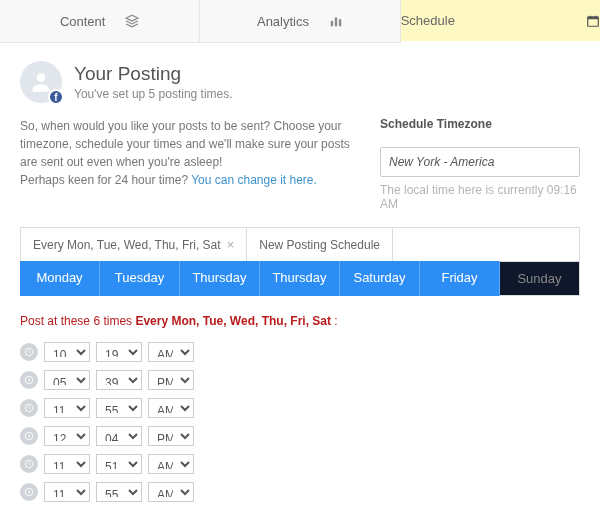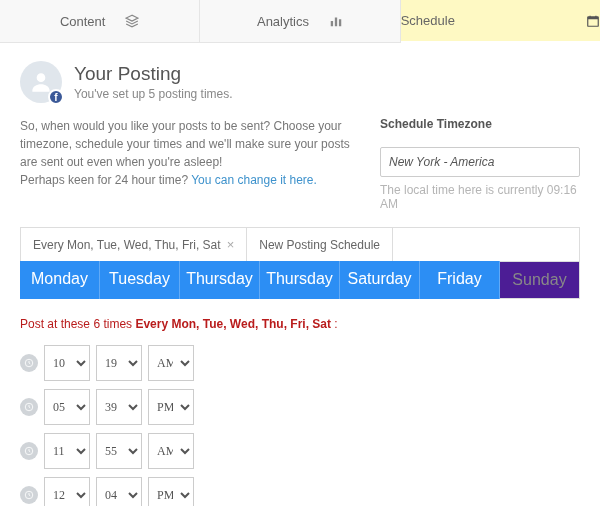--- a/index.html
+++ b/index.html
@@ -21,28 +21,28 @@
 .intro { flex: 1; font-size: 12px; color: #777; line-height: 1.5; }
 .intro a { color: #3e92cc; text-decoration: none; text-align: right; }
 .tz-box { width: 200px; }
 .tz-label { font-size: 12px; font-weight: 600; color: #555; margin-bottom: 16px; }
 .tz-input { width: 100%; border: 1px solid #ccc; padding: 7px 8px; font-size: 12px; color: #555; border-radius: 2px; font-style: italic; }
 .tz-note { font-size: 12px; color: #b5b5b5; margin-top: 6px; }
 .sched-tabs { display: flex; border: 1px solid #ddd; border-bottom: none; }
 .sched-tab { padding: 9px 12px; font-size: 12px; color: #666; border-right: 1px solid #ddd; display: flex; align-items: center; gap: 6px; background: #fff; }
 .sched-tab .close { color: #aaa; font-size: 13px; cursor: pointer; }
 .days { display: flex; }
-.day { flex: 1; text-align: center; padding: 9px 0; font-size: 16px; background: #2c8ef4; color: #fff; border-right: 1px solid rgba(255,255,255,0.25); cursor: pointer; }
-.day.inactive { background: #4c1d95; color: #888; border: 1px solid #ddd; border-left: none; }
+.day { flex: 1; text-align: center; padding: 9px 0; font-size: 13px; background: #2c8ef4; color: #fff; border-right: 1px solid rgba(255,255,255,0.25); cursor: pointer; }
+.day.inactive { background: #0f172a; color: #888; border: 1px solid #ddd; border-left: none; }
 .post-label { margin: 18px 0 14px; font-size: 12px; color: #b91c1c; }
 .post-label b { font-weight: 600; }
 .time-row { display: flex; align-items: center; gap: 6px; margin-bottom: 8px; }
 .clock { width: 18px; height: 18px; border-radius: 50%; background: #d0d4d8; display: flex; align-items: center; justify-content: center; }
 .clock svg { width: 10px; height: 10px; stroke: #fff; fill: none; stroke-width: 2; }
-.sel { border: 1px solid #ccc; padding: 4px 4px; font-size: 12px; color: #555; background: #fff; height: 36px; font-family: Liberation Serif, serif; }
+.sel { border: 1px solid #ccc; padding: 4px 4px; font-size: 12px; color: #555; background: #fff; height: 20px; }
 .sel.hr, .sel.mn { width: 46px; }
 .sel.ap { width: 46px; }
 </style>
 </head>
 <body>
 
 <div class="tabs">
   <div class="tab">
     <span>Content</span>
     <span class="ico">

